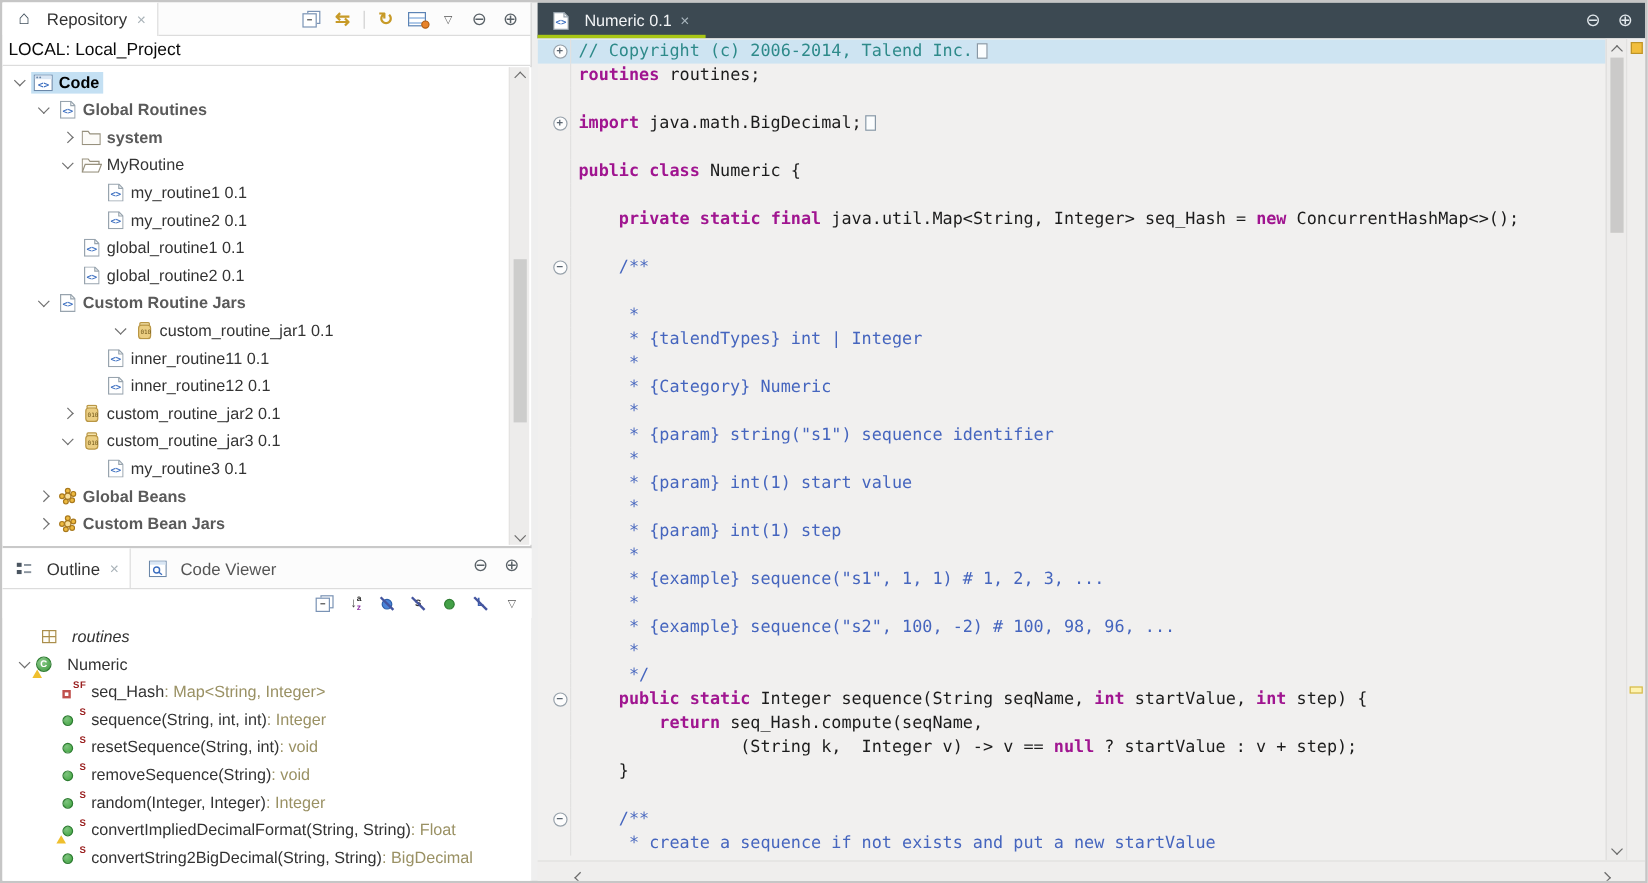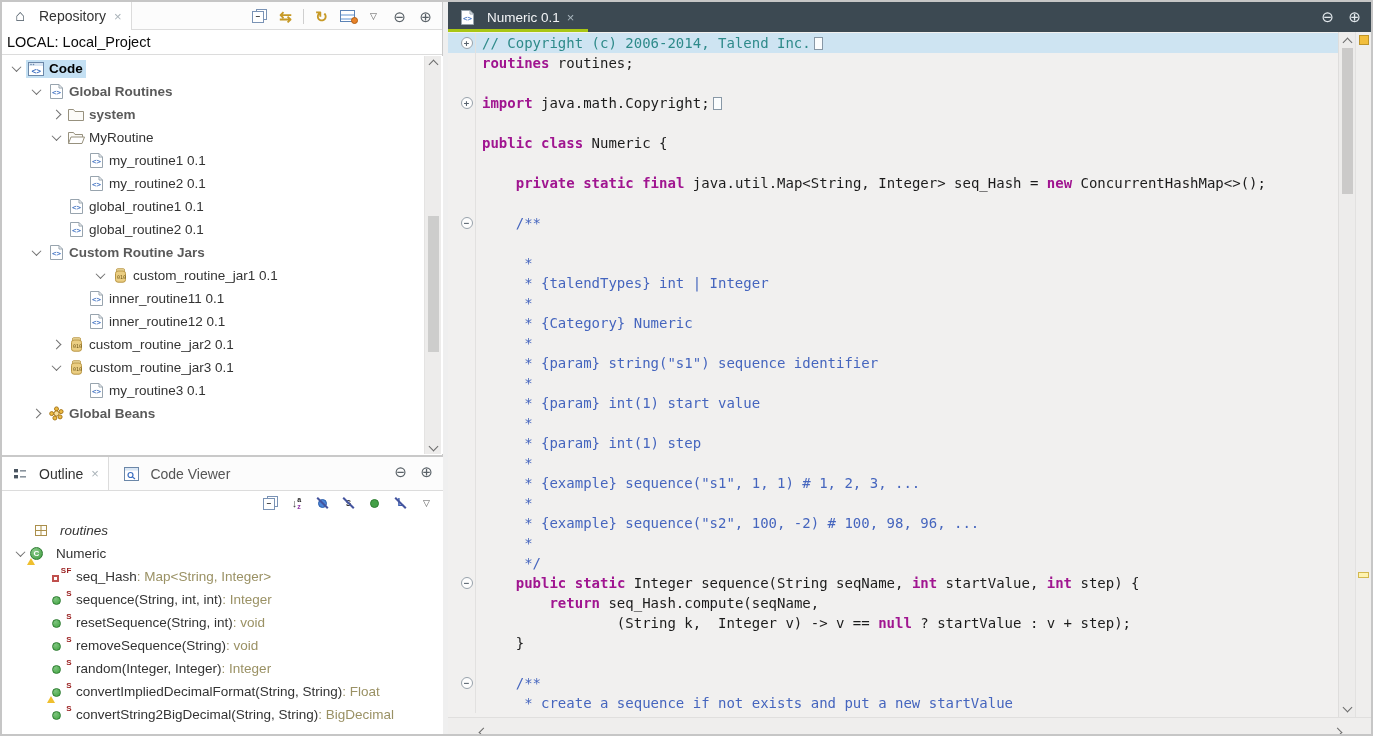--- a/index.html
+++ b/index.html
@@ -366,20 +366,38 @@
                 <circle cx="12.1" cy="5.6" r="2" fill="#EDBA41" stroke="#A8781C"></circle>
                 <circle cx="11.1" cy="10.9" r="2" fill="#EDBA41" stroke="#A8781C"></circle>
                 <circle cx="5.9" cy="12" r="2" fill="#EDBA41" stroke="#A8781C"></circle>
                 <circle cx="2.7" cy="7.6" r="2" fill="#EDBA41" stroke="#A8781C"></circle>
                 <circle cx="7.5" cy="7.5" r="2.6" fill="#F7DE9A" stroke="#A8781C"></circle>
               </svg>
             </span>
             <span class="tlabel b">Global Beans</span>
           </span>
         </div>
+        <div class="trow" style="padding-left: 24px;">
+          <span class="chev-slot">
+            <span class="chev right"></span>
+          </span>
+          <span class="selwrap">
+            <span class="ticon">
+              <svg width="15" height="15">
+                <circle cx="7.5" cy="2.9" r="2" fill="#EDBA41" stroke="#A8781C"></circle>
+                <circle cx="12.1" cy="5.6" r="2" fill="#EDBA41" stroke="#A8781C"></circle>
+                <circle cx="11.1" cy="10.9" r="2" fill="#EDBA41" stroke="#A8781C"></circle>
+                <circle cx="5.9" cy="12" r="2" fill="#EDBA41" stroke="#A8781C"></circle>
+                <circle cx="2.7" cy="7.6" r="2" fill="#EDBA41" stroke="#A8781C"></circle>
+                <circle cx="7.5" cy="7.5" r="2.6" fill="#F7DE9A" stroke="#A8781C"></circle>
+              </svg>
+            </span>
+            <span class="tlabel b">Custom Bean Jars</span>
+          </span>
+        </div>
       </div>
 
     <div class="repo-scroll">
       <span class="sb-btn" style="top:0">
           <span class="sbchev sb-up"></span>
         </span>
       <span class="repo-thumb"></span>
       <span class="sb-btn" style="bottom:0">
           <span class="sbchev sb-down"></span>
         </span>
@@ -580,21 +598,21 @@
           <div class="cline">
             <span class="ann-col"></span>
             <span class="fold-col"></span>
             <span class="ctext"></span>
           </div>
           <div class="cline">
             <span class="ann-col"></span>
             <span class="fold-col">
               <span class="fold-icon">+</span>
             </span>
-            <span class="ctext"><span class="s-k">import</span><span class="s-p"> java.math.Copyright;</span><span class="cbox"></span></span>
+            <span class="ctext"><span class="s-k">import</span><span class="s-p"> java.math.BigDecimal;</span><span class="cbox"></span></span>
           </div>
           <div class="cline">
             <span class="ann-col"></span>
             <span class="fold-col"></span>
             <span class="ctext"></span>
           </div>
           <div class="cline">
             <span class="ann-col"></span>
             <span class="fold-col"></span>
             <span class="ctext"><span class="s-k">public</span><span class="s-p"> </span><span class="s-k">class</span><span class="s-p"> Numeric {</span></span>

